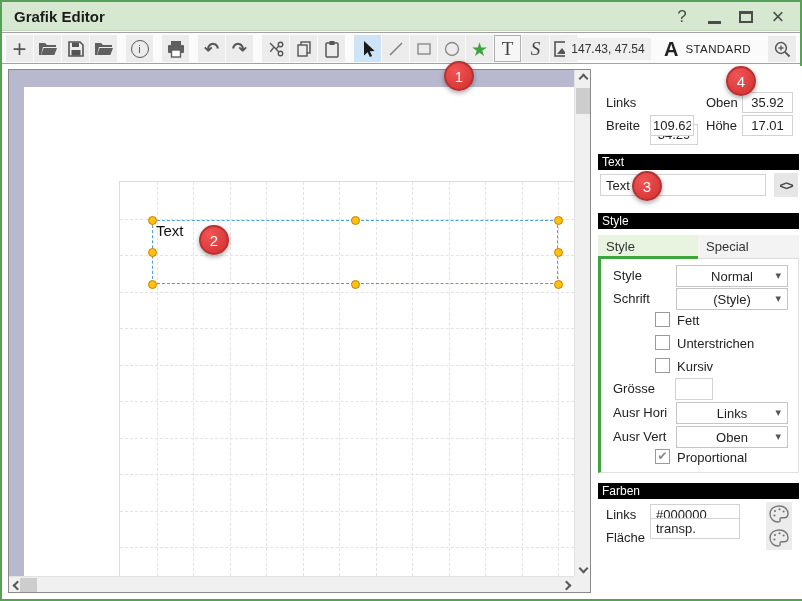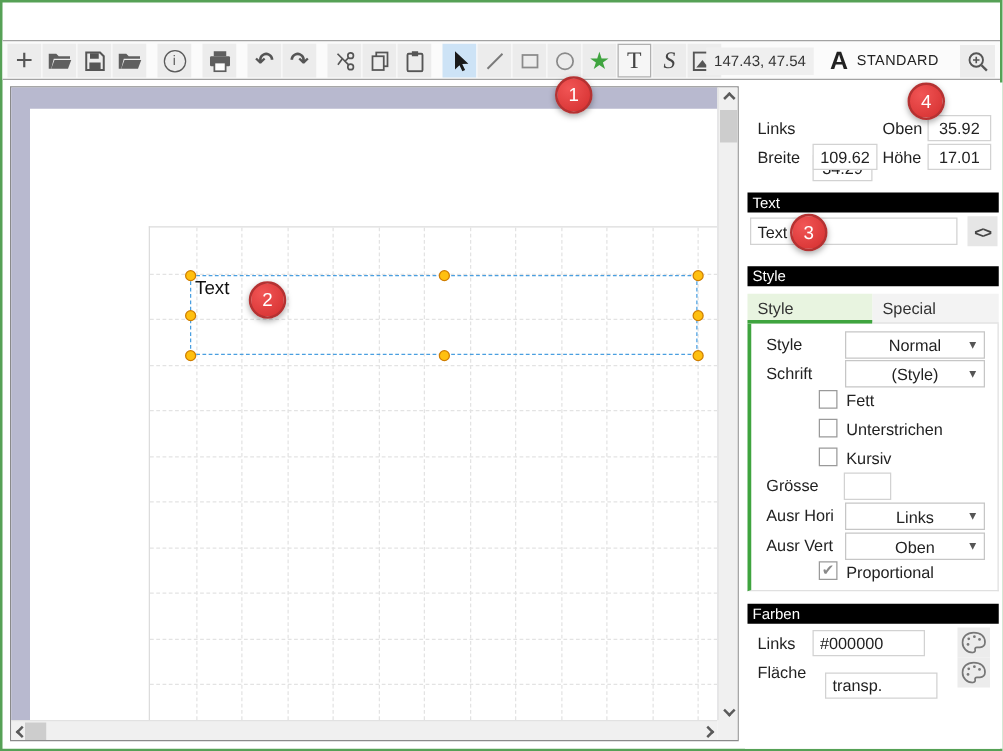--- a/index.html
+++ b/index.html
@@ -103,20 +103,37 @@
     background:radial-gradient(circle at 35% 30%,#f15555,#d32e2e);
     border:2px solid #b43232;color:#fff;display:flex;align-items:center;justify-content:center;
     font-size:15px;box-shadow:0 2px 5px rgba(0,0,0,.35);z-index:50;}
   .m1{left:442px;top:59px;} .m2{left:197px;top:223px;} .m3{left:630px;top:169px;} .m4{left:724px;top:64px;}
 </style>
 </head>
 <body>
 
 <div class="window">
 
+  <div class="titlebar">
+    <span class="title">Grafik Editor</span>
+    <div class="win-controls">
+      <div class="wc">
+          <span class="help-glyph">?</span>
+        </div>
+      <div class="wc">
+          <div class="min-ic"></div>
+        </div>
+      <div class="wc">
+          <div class="max-ic"></div>
+        </div>
+      <div class="wc">
+          <span class="close-glyph">×</span>
+        </div>
+    </div>
+  </div>
 
   <div class="toolbar">
     <div class="tools">
       <div class="tb">
           <span class="plus-glyph">+</span>
         </div>
       <div class="tb">
         <svg width="20" height="16" viewBox="0 0 20 16">
             <path d="M1 2 h6 l2 2 h9 v2 H5 L3 14 H1 z" fill="#5f5f5f"></path>
             <path d="M5.6 7 H19 l-2.6 7 H3 z" fill="#5f5f5f"></path>
@@ -288,21 +305,21 @@
     <div class="sb-corner"></div>
   </div>
 
   <div class="panel">
 
     <span class="lbl" style="left:10px;top:29px;">Links</span>
     <input class="pinput" style="left: 54px; top: 26px; width: 48px; margin-top: 32px;" value="34.29">
     <span class="lbl" style="left:110px;top:29px;">Oben</span>
     <input class="pinput" style="left: 146px; top: 26px; width: 51px;" value="35.92">
     <span class="lbl" style="left:10px;top:52px;">Breite</span>
-    <input class="pinput" style="left: 54px; top: 49px; width: 52px;" value="109.62">
+    <input class="pinput" style="left: 54px; top: 49px; width: 44px;" value="109.62">
     <span class="lbl" style="left:110px;top:52px;">Höhe</span>
     <input class="pinput" style="left: 146px; top: 49px; width: 51px;" value="17.01">
 
     <div class="sec-header h-text">Text</div>
     <input class="tinput" style="left: 4px; top: 108px; width: 166px;" value="Text">
     <div class="code-btn">&lt;&gt;</div>
 
     <div class="sec-header h-style">Style</div>
     <div class="tab active">Style</div>
     <div class="tab inactive">Special</div>
@@ -348,21 +365,21 @@
     <div class="pal-btn" style="top:436px;">
       <svg width="20" height="18" viewBox="0 0 20 18">
           <path d="M10 1 C4.5 1 1 4.6 1 9 c0 4.4 3.6 8 8 8 c1.6 0 2.4-1 2.1-2.2 c-.3-1.1.3-2 1.5-2 H15 c2.3 0 4-1.7 4-4 C19 4 15.4 1 10 1 Z" fill="none" stroke="#777" stroke-width="1.4"></path>
           <circle cx="6" cy="6" r="1.1" fill="#777"></circle>
           <circle cx="10.5" cy="4.3" r="1.1" fill="#777"></circle>
           <circle cx="14.6" cy="6.5" r="1.1" fill="#777"></circle>
           <circle cx="5.4" cy="10.5" r="1.1" fill="#777"></circle>
         </svg>
     </div>
     <span class="lbl" style="left:10px;top:464px;">Fläche</span>
-    <input class="cinput" style="top: 472px; margin-left: 10px;" value="transp.">
+    <input class="cinput" style="top: 452px;" value="transp.">
     <div class="pal-btn" style="top:460px;">
       <svg width="20" height="18" viewBox="0 0 20 18">
           <path d="M10 1 C4.5 1 1 4.6 1 9 c0 4.4 3.6 8 8 8 c1.6 0 2.4-1 2.1-2.2 c-.3-1.1.3-2 1.5-2 H15 c2.3 0 4-1.7 4-4 C19 4 15.4 1 10 1 Z" fill="none" stroke="#777" stroke-width="1.4"></path>
           <circle cx="6" cy="6" r="1.1" fill="#777"></circle>
           <circle cx="10.5" cy="4.3" r="1.1" fill="#777"></circle>
           <circle cx="14.6" cy="6.5" r="1.1" fill="#777"></circle>
           <circle cx="5.4" cy="10.5" r="1.1" fill="#777"></circle>
         </svg>
     </div>
   </div>

